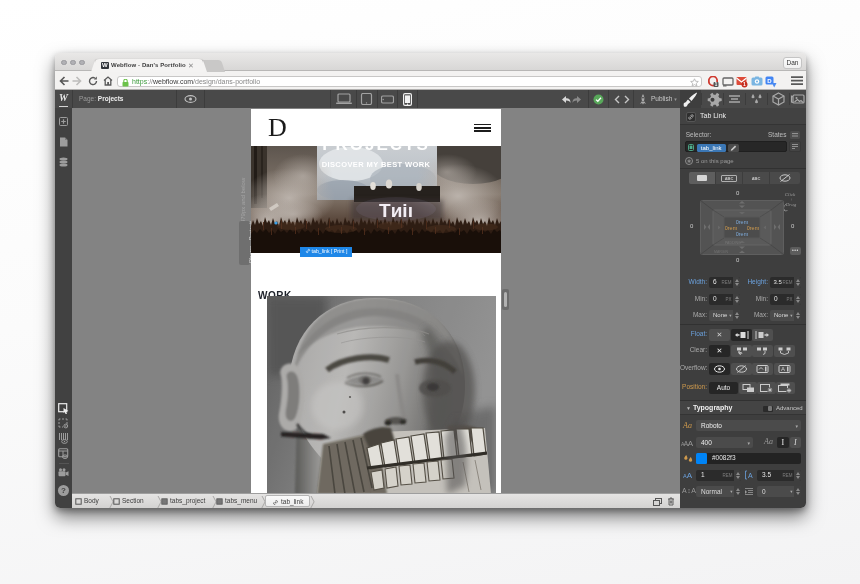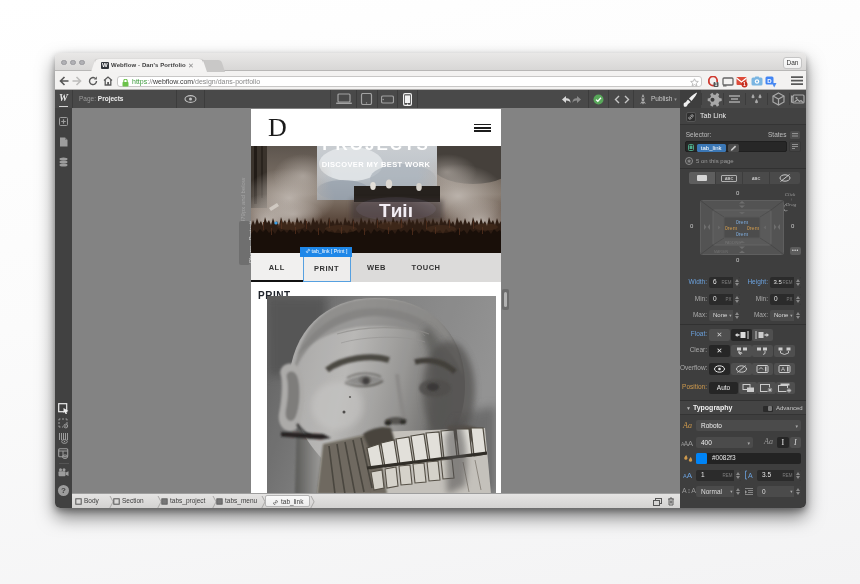--- a/index.html
+++ b/index.html
@@ -383,30 +383,24 @@
               <ellipse cx="190" cy="83" rx="15" ry="4"></ellipse>
               <ellipse cx="235" cy="81" rx="12" ry="3.5"></ellipse>
             </g>
             <circle cx="25" cy="77" r="1.6" fill="#3aa0e8"></circle>
           <path d="M18 62 l8 -5 l2 3 l-8 5 Z" fill="#d8d2cb" opacity=".8"></path>
           <text x="125" y="3.5" font-size="17" fill="#fff" font-weight="bold" letter-spacing="2" text-anchor="middle">PROJECTS</text>
           <text x="125" y="20.5" font-size="7.5" fill="#ffffff" font-weight="bold" letter-spacing=".4" text-anchor="middle">DISCOVER MY BEST WORK</text>
         </svg>
       </div>
 
-      <div id="sitetabs">
-        <div class="stab" style="left:0;width:51.5px;background:#f1f0ef;border-bottom:2.5px solid #111;">ALL</div>
-        <div class="stab" style="left:51.5px;width:48px;background:#eeedec;border:1px solid #56a0e0;">PRINT</div>
-        <div class="stab" style="left:107px;width:37px;">WEB</div>
-        <div class="stab" style="left:152px;width:46px;">TOUCH</div>
-      </div>
       <div id="tooltip"><svg width="6" height="6" viewBox="0 0 8 8" style="display:inline-block;vertical-align:-1px;margin-right:1px;">
             <path d="M3.2 4.8 L4.8 3.2 M2.8 3.6 L2 4.4 A1.15 1.15 0 0 0 3.6 6 L4.4 5.2 M5.2 4.4 L6 3.6 A1.15 1.15 0 0 0 4.4 2 L3.6 2.8" stroke="#fff" stroke-width=".9" fill="none"></path>
           </svg>tab_link [ Print ]</div>
-      <div class="a" style="left:7px;top:180.5px;font-size:10px;font-weight:bold;color:#20242c;letter-spacing:.5px;">PRINT</div>
+      <div class="a" style="left:7px;top:180.5px;font-size:10px;font-weight:bold;color:#20242c;letter-spacing:.5px;">WORK</div>
 
       <div class="a" style="left:16px;top:186.5px;width:229px;height:198.5px;overflow:hidden;">
         <svg width="229" height="198" viewBox="0 0 229 198">
           <defs>
             <linearGradient id="pbg" x1="0" y1="0" x2="1" y2=".3">
               <stop offset="0" stop-color="#606060"></stop>
                 <stop offset=".5" stop-color="#868686"></stop>
                 <stop offset="1" stop-color="#979797"></stop>
             </linearGradient>
             <linearGradient id="hd" x1="0" y1="0" x2="1" y2=".22">

